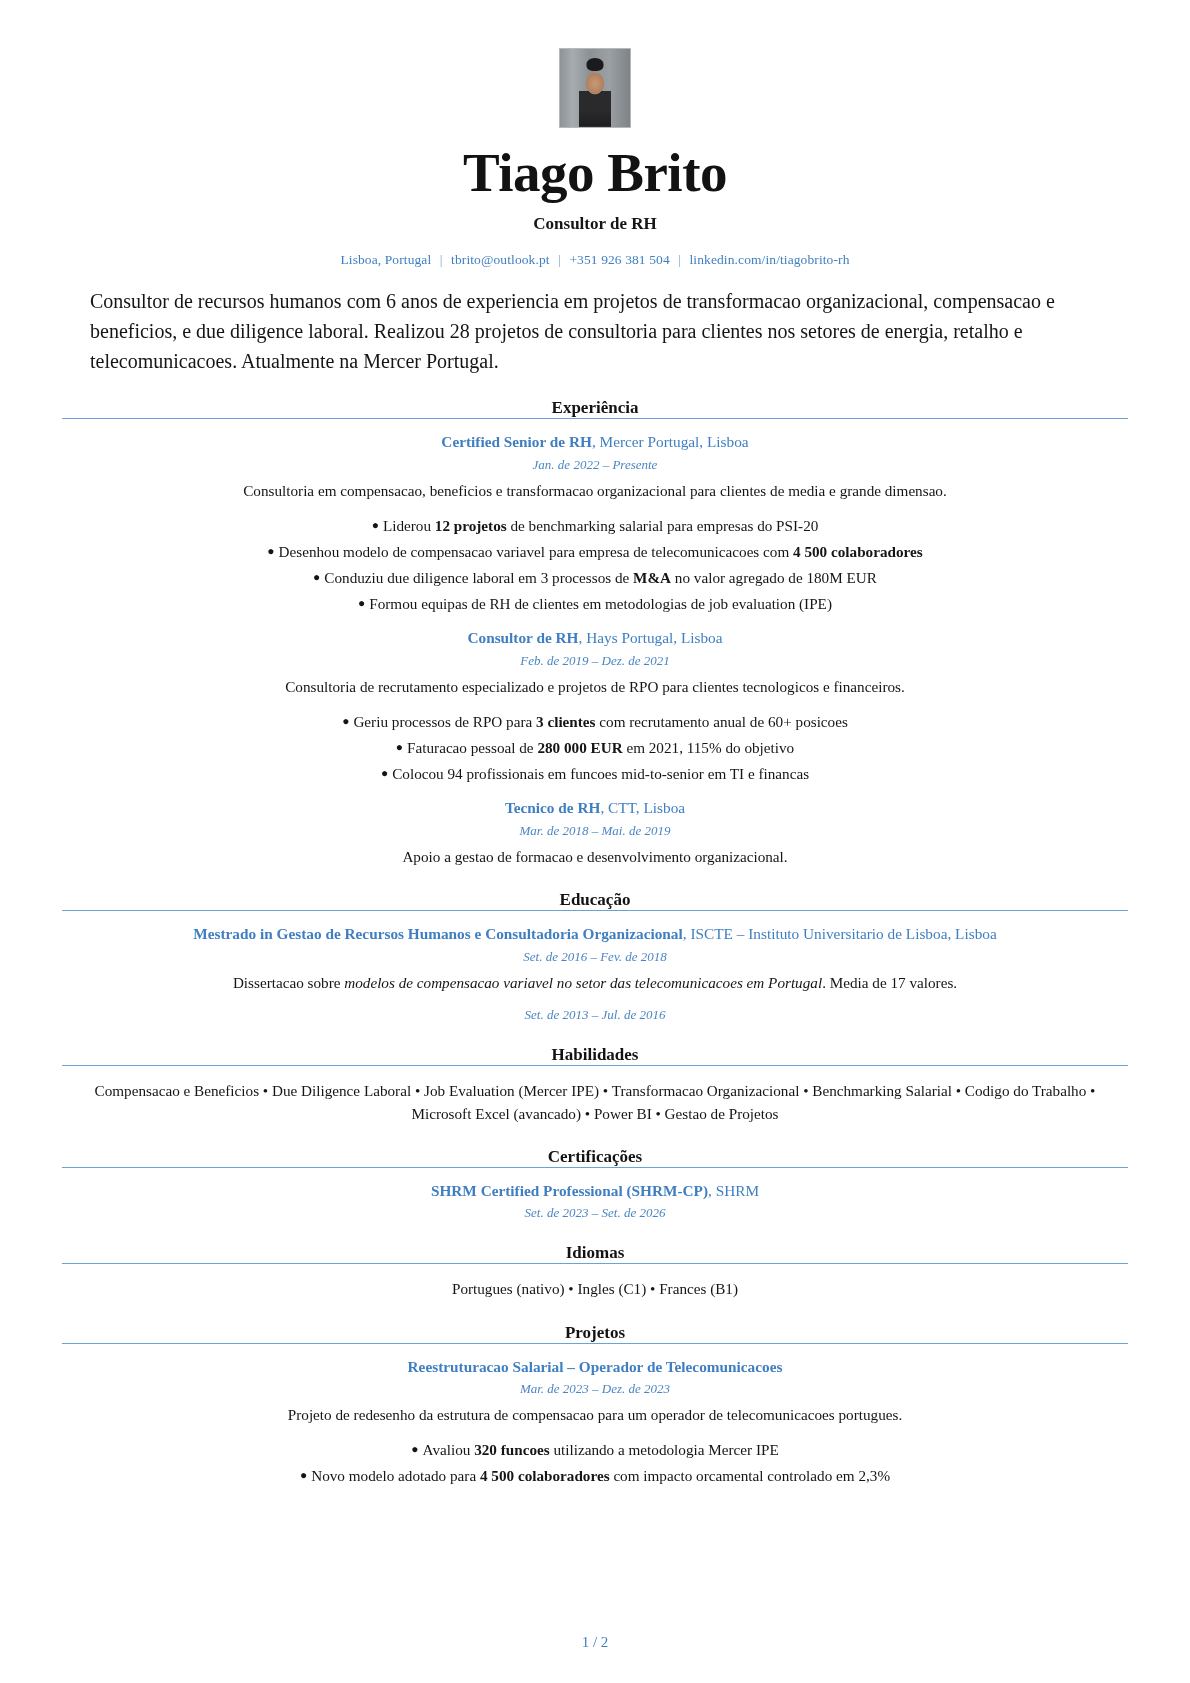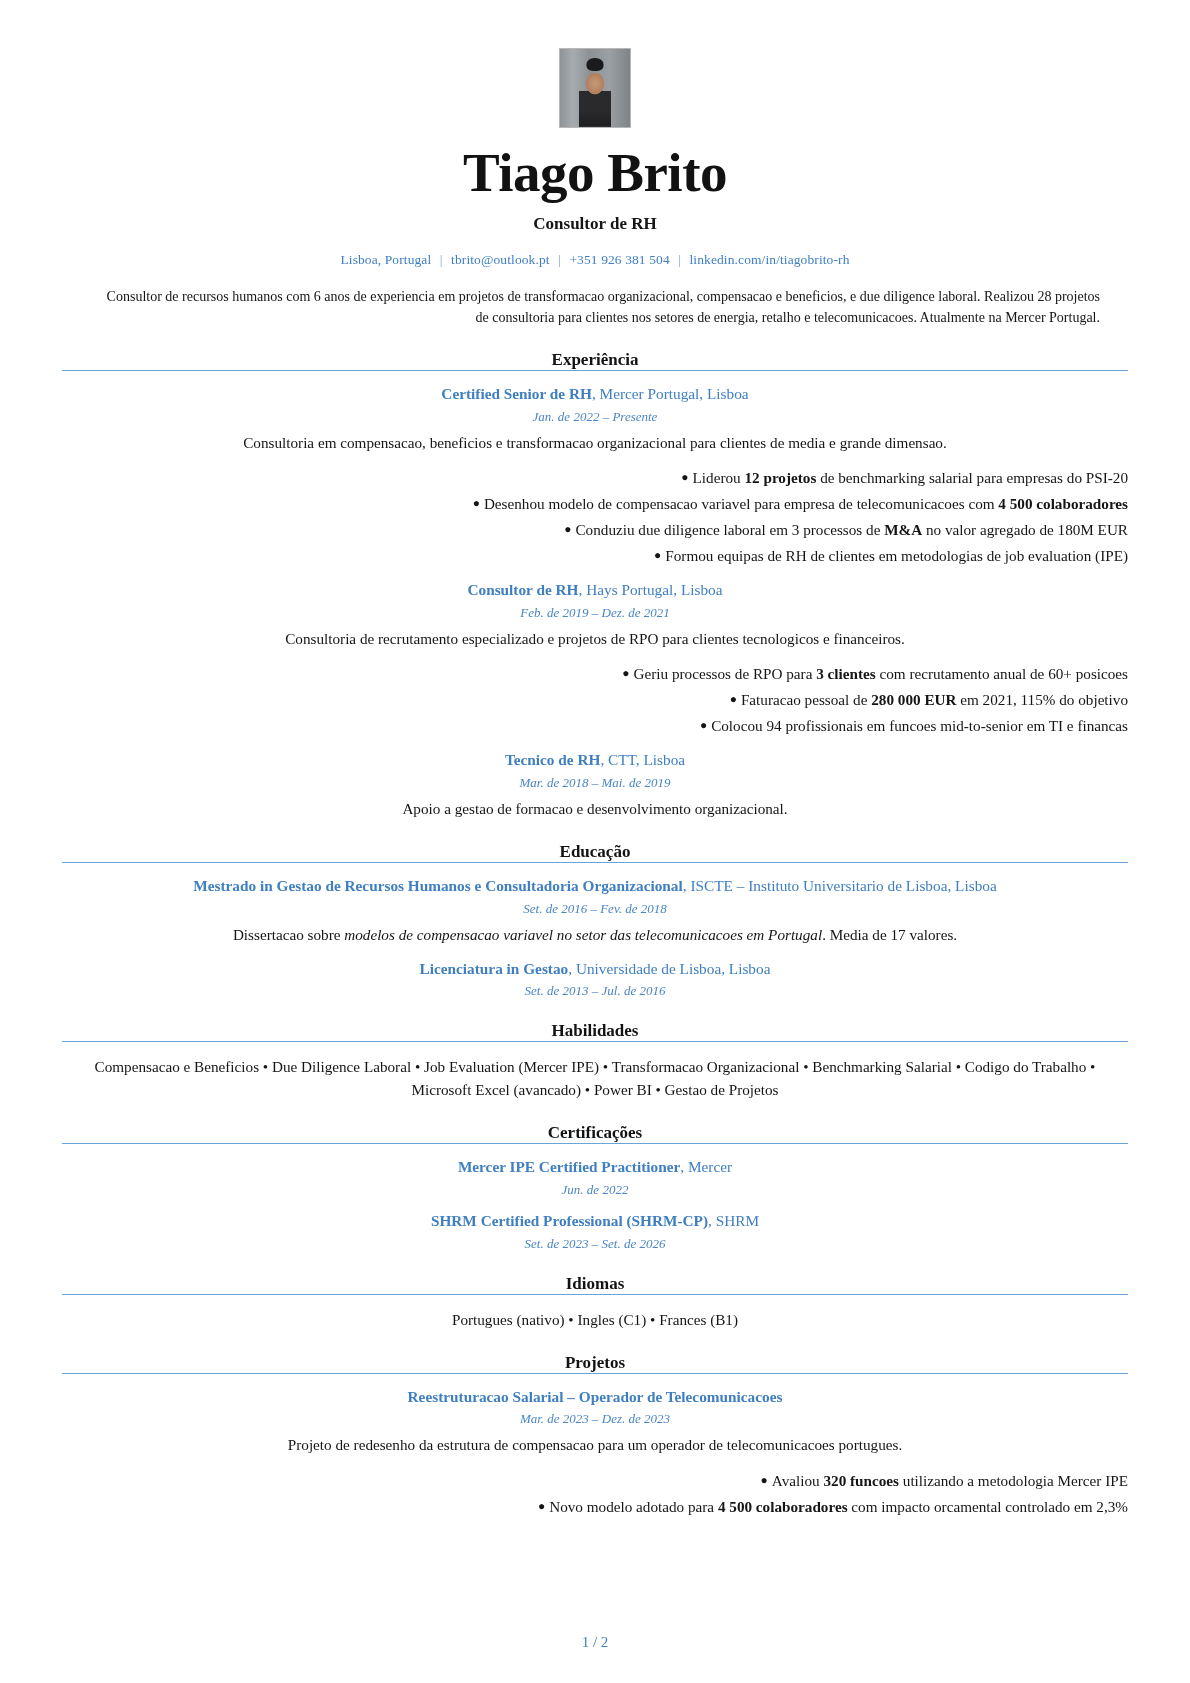--- a/index.html
+++ b/index.html
@@ -75,22 +75,22 @@
     font-size: 13.5px;
     color: #3f7fc1;
     margin-top: 18px;
     letter-spacing: 0.1px;
   }
   .contact .sep {
     color: #7aa9d6;
     padding: 0 5px;
   }
   .summary {
-    text-align: right;
-    font-size: 14px;
+    text-align: left;
+    font-size: 20px;
     line-height: 1.5;
     margin: 18px auto 0 auto;
     max-width: 1010px;
     color: #151515;
   }
 
   
   .section {
     margin-top: 22px;
   }
@@ -135,21 +135,21 @@
   .bullets {
     list-style: none;
     margin: 12px 0 0 0;
     padding: 0;
     display: block;
   }
   .bullets li {
     font-size: 15.2px;
     line-height: 1.52;
     color: #151515;
-    text-align: right;
+    text-align: center;
     margin-bottom: 3px;
     position: relative;
   }
   .bullets li .dot {
     font-size: 12px;
     vertical-align: 2px;
     margin-right: 4px;
   }
   .bullets li b {
     font-weight: 700;
@@ -234,38 +234,33 @@
 
   <div class="section">
     <div class="section-title">Educação</div>
     <div>
         <div class="entry">
           <div class="entry-head"><span class="role">Mestrado in Gestao de Recursos Humanos e Consultadoria Organizacional</span><span class="org">, ISCTE – Instituto Universitario de Lisboa, Lisboa</span></div>
           <div class="entry-dates">Set. de 2016 – Fev. de 2018</div>
           <div class="entry-desc">Dissertacao sobre <em>modelos de compensacao variavel no setor das telecomunicacoes em Portugal</em>. Media de 17 valores.</div>
         </div>
         <div class="entry">
-          <div class="entry-head"><span class="role">Licenciatura in Gestao</span><span class="org">, Universidade de Lisboa, Lisboa</span></div>
           <div class="entry-dates">Set. de 2013 – Jul. de 2016</div>
         </div>
       </div>
   </div>
 
   <div class="section">
     <div class="section-title">Habilidades</div>
     <div class="flow-text">Compensacao e Beneficios • Due Diligence Laboral • Job Evaluation (Mercer IPE) • Transformacao Organizacional • Benchmarking Salarial • Codigo do Trabalho • Microsoft Excel (avancado) • Power BI • Gestao de Projetos</div>
   </div>
 
   <div class="section">
     <div class="section-title">Certificações</div>
     <div>
-        <div class="entry">
-          <div class="entry-head"><span class="role">Mercer IPE Certified Practitioner</span><span class="org">, Mercer</span></div>
-          <div class="entry-dates">Jun. de 2022</div>
-        </div>
         <div class="entry">
           <div class="entry-head"><span class="role">SHRM Certified Professional (SHRM-CP)</span><span class="org">, SHRM</span></div>
           <div class="entry-dates">Set. de 2023 – Set. de 2026</div>
         </div>
       </div>
   </div>
 
   <div class="section">
     <div class="section-title">Idiomas</div>
     <div class="flow-text">Portugues (nativo) • Ingles (C1) • Frances (B1)</div>

